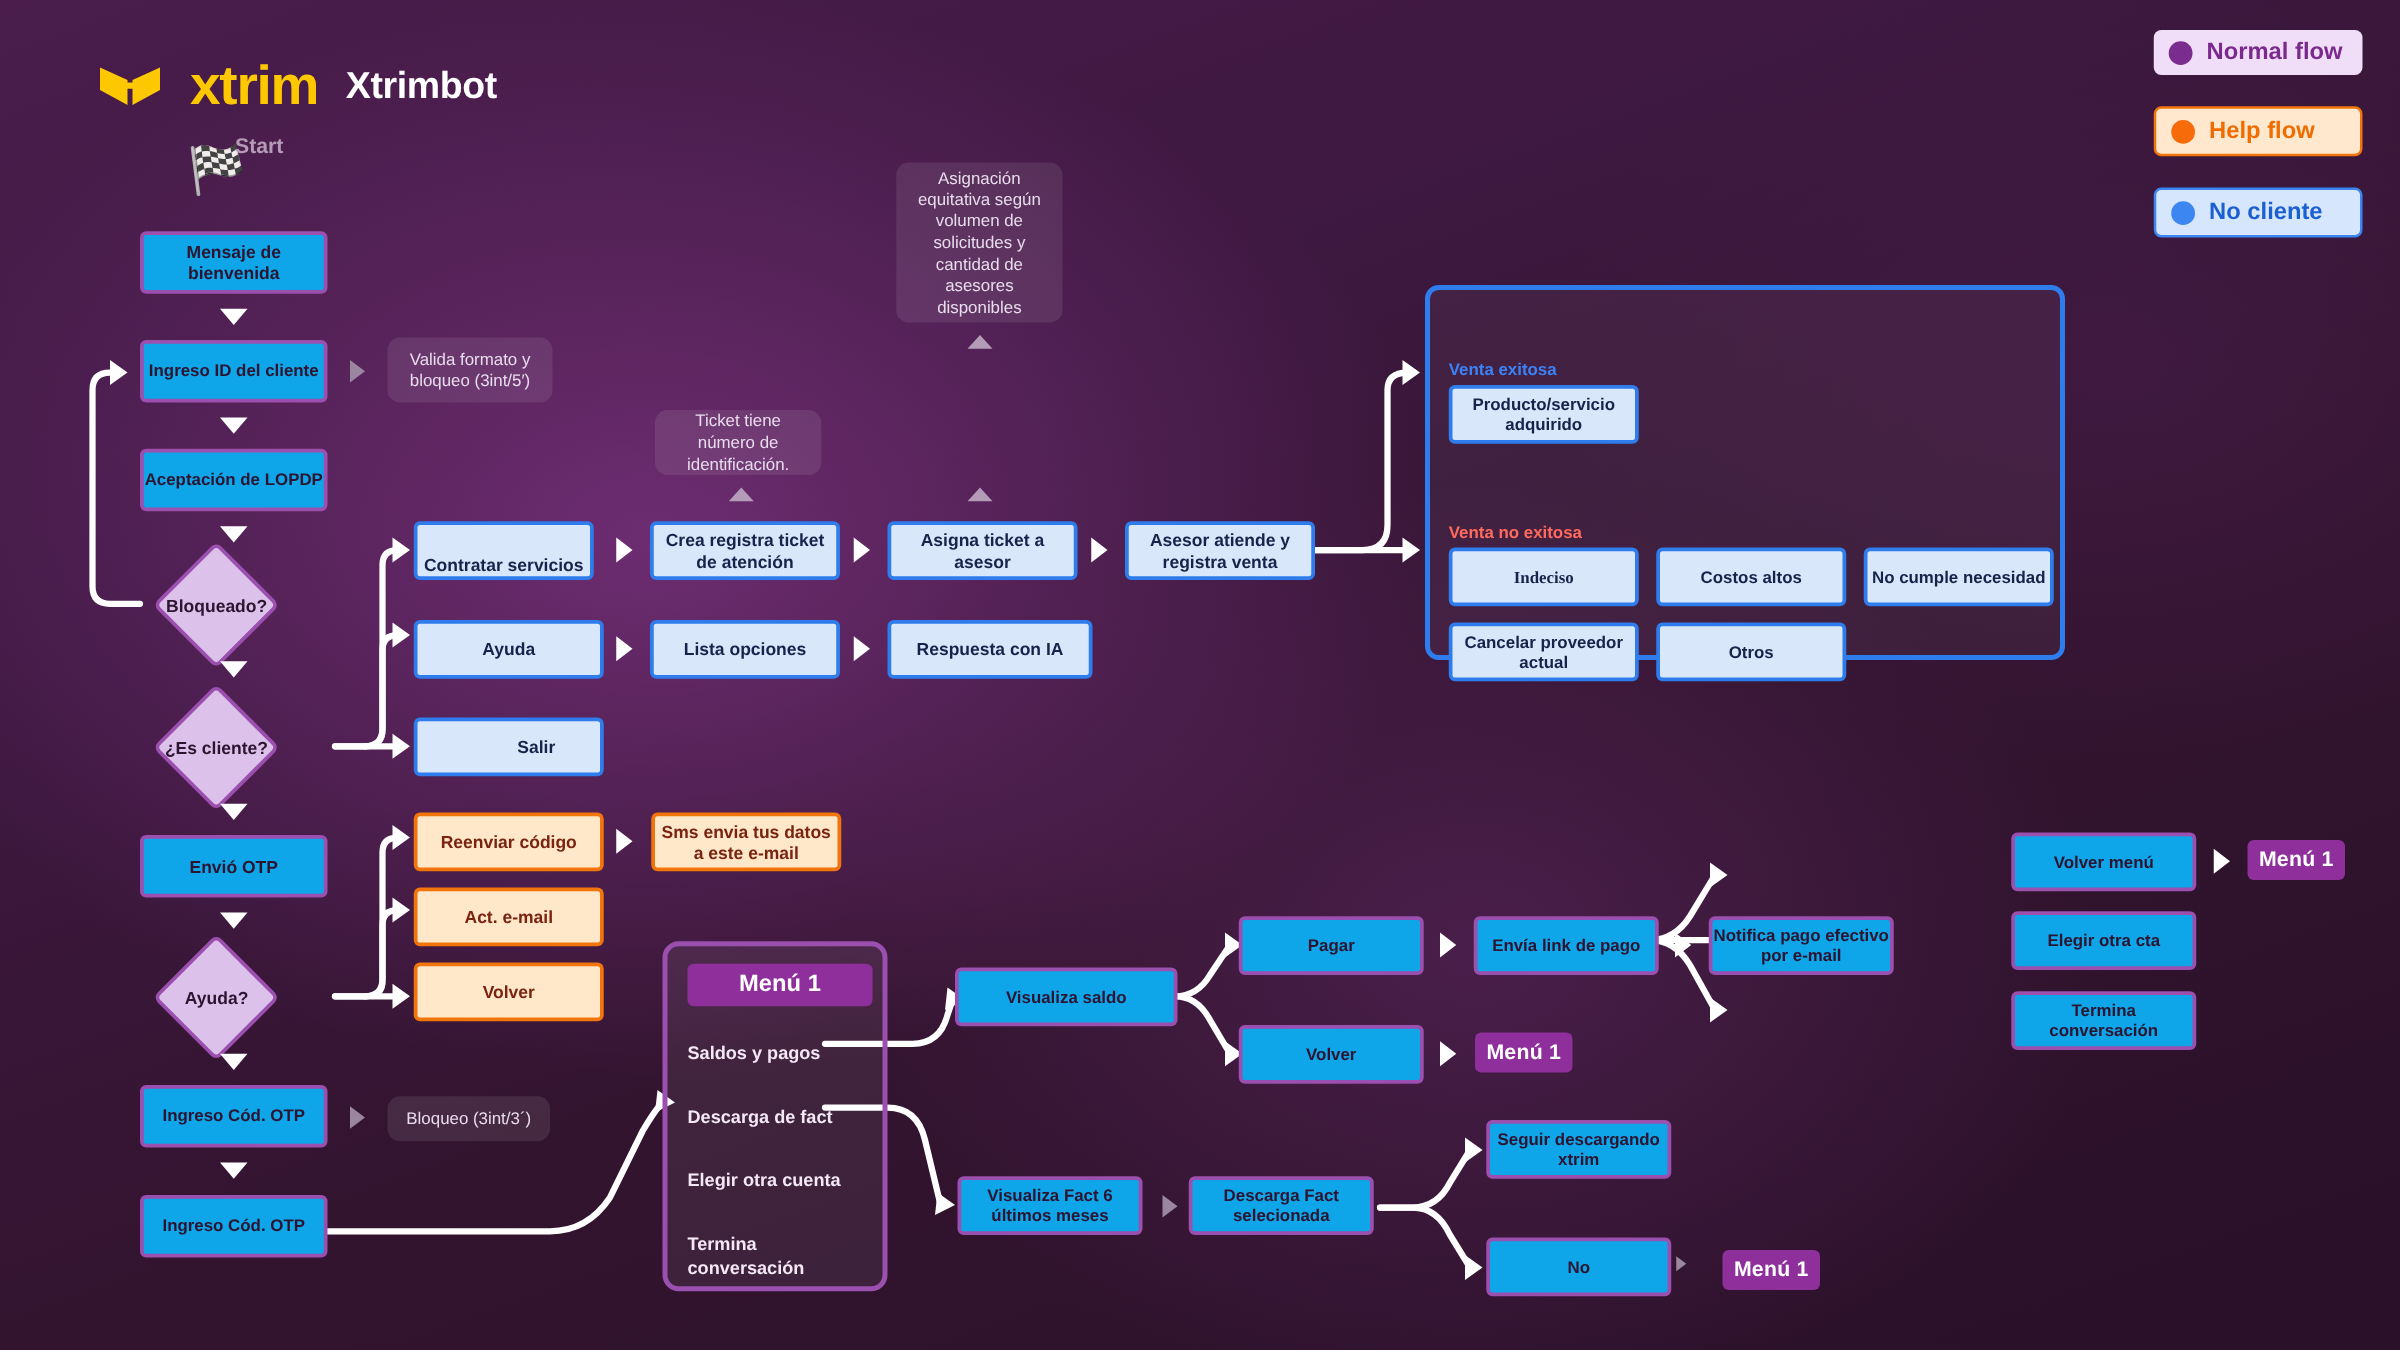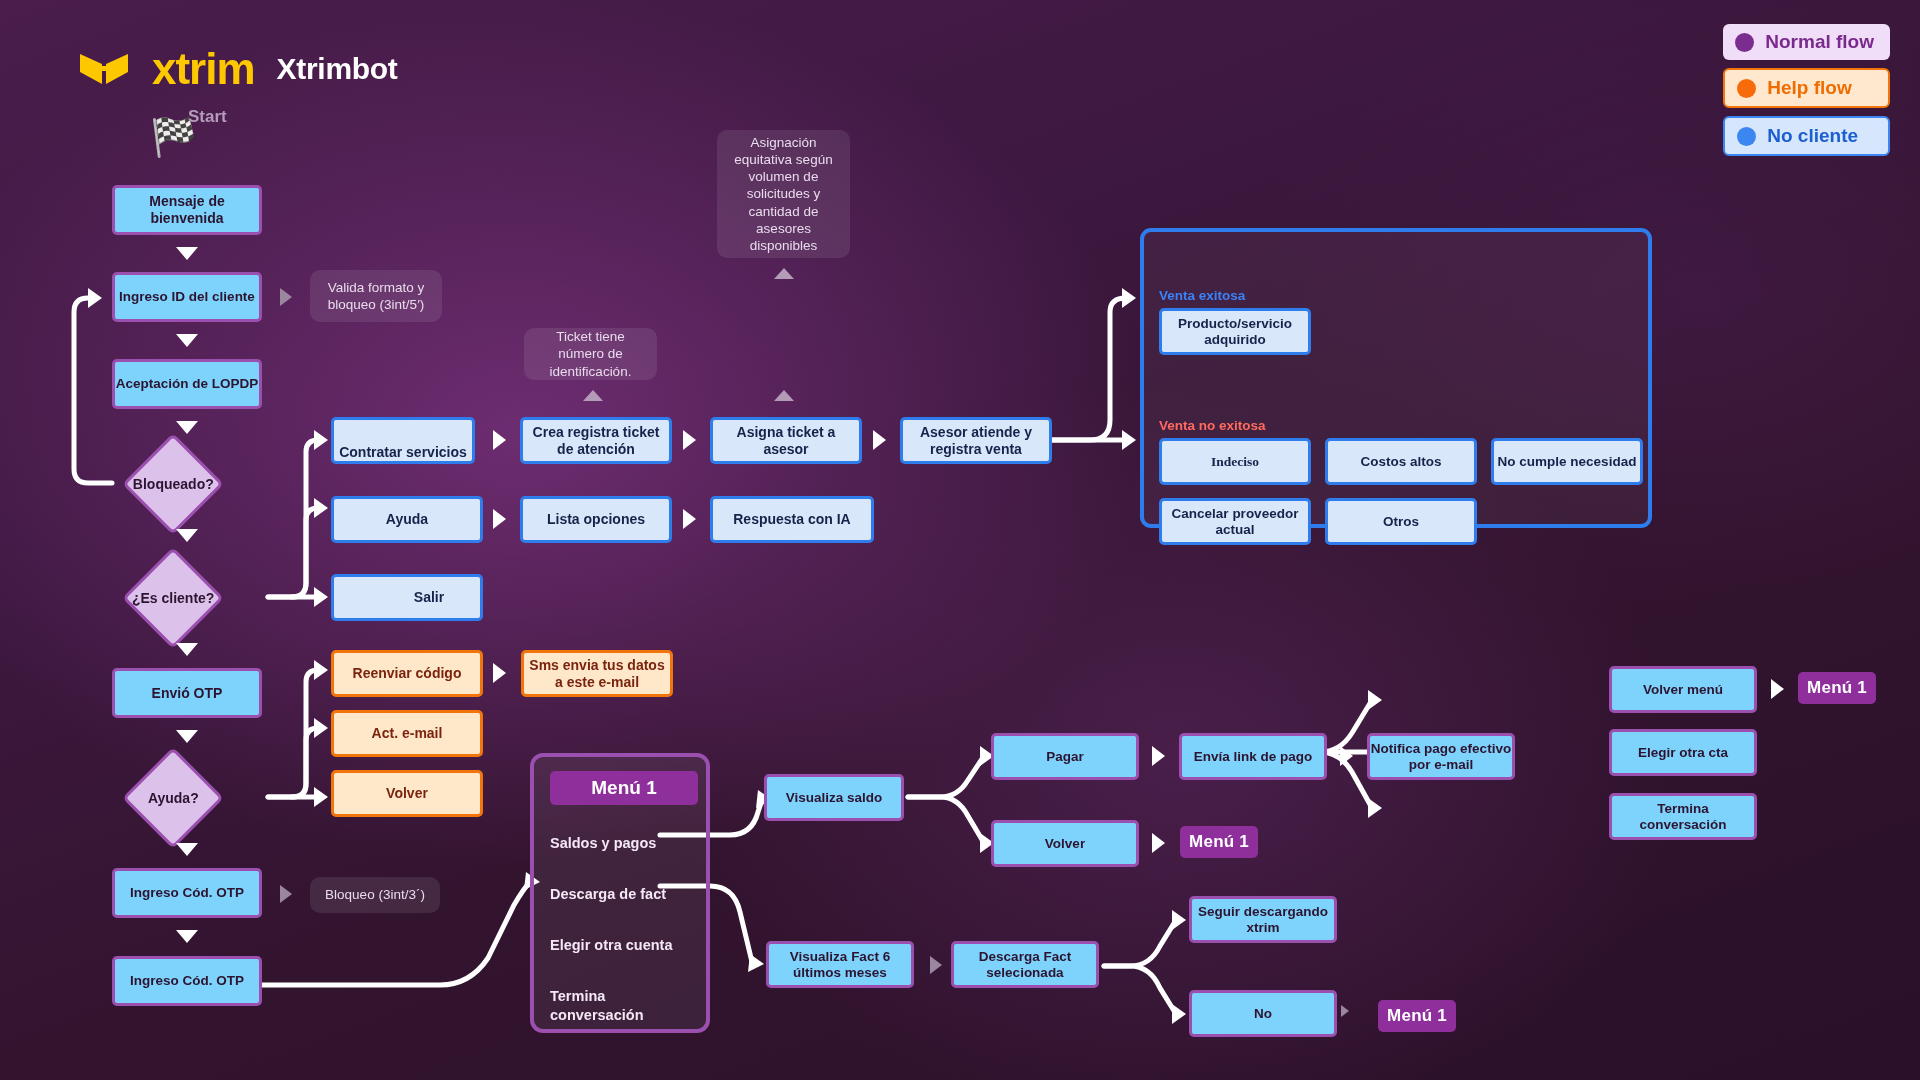--- a/index.html
+++ b/index.html
@@ -14,21 +14,21 @@
     overflow:hidden;
   }
   #stage { position:relative; width:1920px; height:1080px; }
 
   
   .node {
     position:absolute; display:flex; align-items:center; justify-content:center;
     text-align:center; font-weight:bold; line-height:1.18;
     border-radius:5px;
   }
-  .n-normal { background:#7dd3fc; border:3px solid #9b4fae; color:#2d1430; }
+  .n-normal { background:#0ea5e9; border:3px solid #9b4fae; color:#2d1430; }
   .n-help   { background:#ffe7c9; border:3px solid #f1750b; color:#7a2410; }
   .n-blue   { background:#d9e7fb; border:3px solid #2f7ced; color:#17234a; }
 
   .diamond {
     position:absolute; background:#dcc2ea; border:3px solid #9b4fae;
     display:flex; align-items:center; justify-content:center;
     transform:rotate(45deg); border-radius:6px;
   }
   .diamond > span {
     transform:rotate(-45deg); font-weight:bold; color:#2d1430;
@@ -42,21 +42,21 @@
     line-height:1.28; padding:7px 8px; font-weight:400;
   }
 
   .chip {
     position:absolute; background:#8e2f9c; color:#fff; border-radius:5px;
     display:flex; align-items:center; justify-content:center;
     font-weight:bold; letter-spacing:.2px;
   }
 
   
-  .legend { position:absolute; right:30px; top:24px; display:flex; flex-direction:column; gap:8px; }
+  .legend { position:absolute; right:30px; top:24px; display:flex; flex-direction:column; gap:25px; }
   .legend-item {
     display:flex; align-items:center; gap:11px; border-radius:6px;
     padding:7px 16px 7px 12px; font-weight:bold; font-size:19px; min-width:160px;
   }
   .dot { width:19px; height:19px; border-radius:50%; flex:0 0 auto; }
   .lg-normal { background:#f0ddf8; color:#7a2a8c; }
   .lg-normal .dot { background:#7b2d8f; }
   .lg-help { background:#ffe8cd; border:2px solid #f1750b; color:#ef6c00; }
   .lg-help .dot { background:#f76b0b; }
   .lg-blue { background:#d6e6fd; border:2px solid #3b86f0; color:#1c5fd0; }
@@ -362,21 +362,21 @@
       <span>Descarga de fact</span>
     </div>
     <div class="menu-item" style="top:179px;">
       <span>Elegir otra cuenta</span>
     </div>
     <div class="menu-item" style="top:230px;">
       <span>Termina conversación</span>
     </div>
   </div>
 
-  <div class="node n-normal" style="left:764px;top:774px;width:140px;height:47px;font-size:13.5px;">
+  <div class="node n-normal" style="left:764px;top:774px;width:178px;height:47px;font-size:13.5px;">
     <span>Visualiza saldo</span>
   </div>
   <div class="node n-normal" style="left:991px;top:733px;width:148px;height:47px;font-size:13.5px;">
     <span>Pagar</span>
   </div>
   <div class="tri-right" style="left:1152px;top:746px;"></div>
   <div class="node n-normal" style="left:1179px;top:733px;width:148px;height:47px;font-size:13.5px;">
     <span>Envía link de pago</span>
   </div>
   <div class="tri-right" style="left:1340px;top:746px;"></div>

